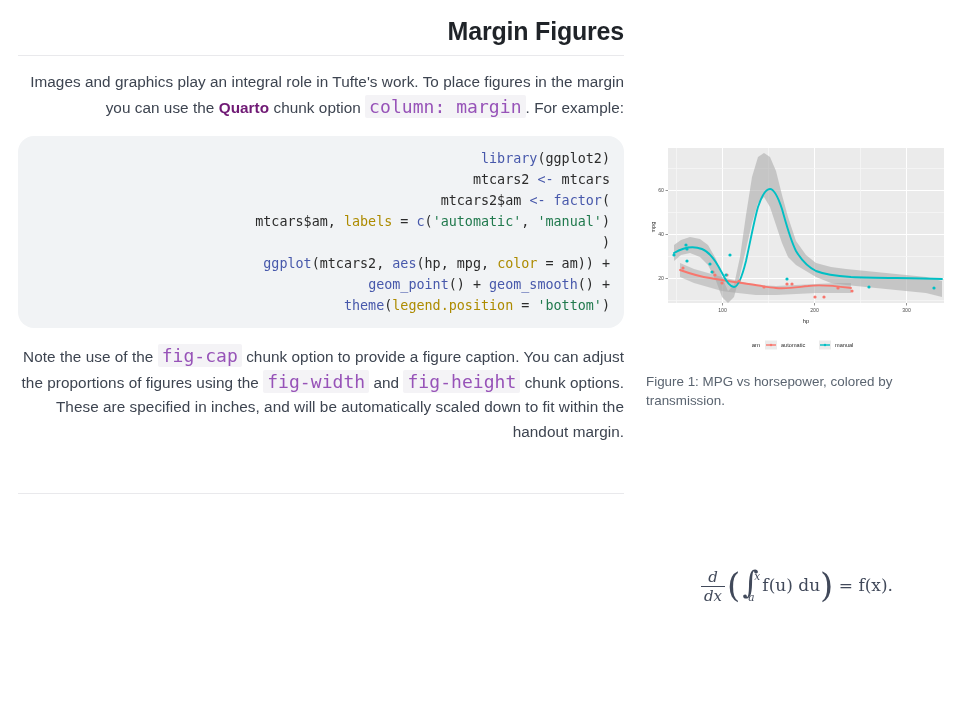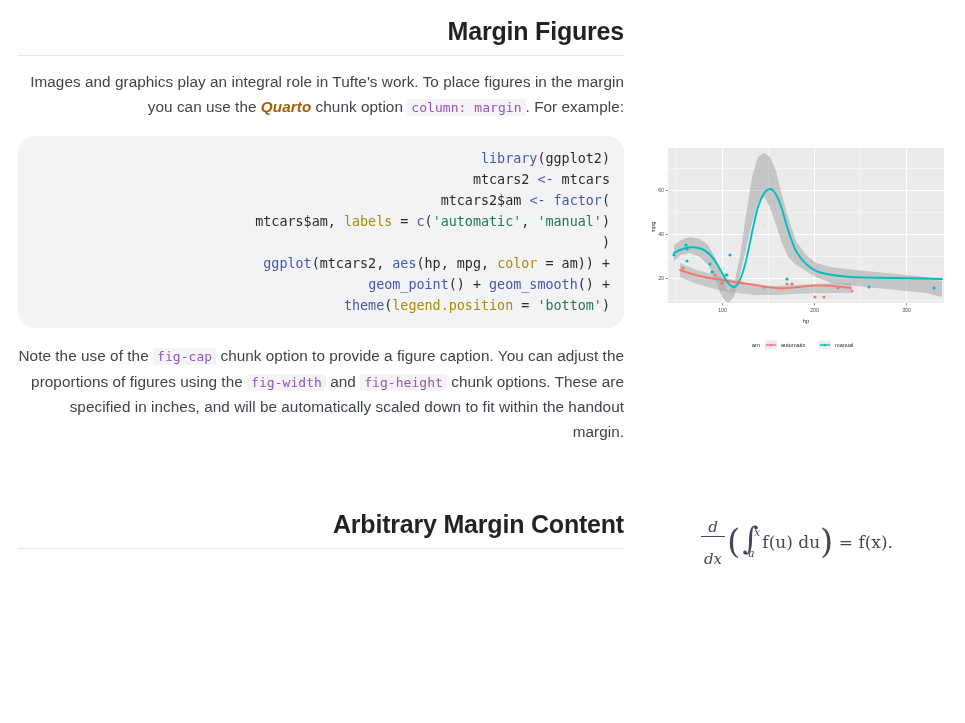--- a/index.html
+++ b/index.html
@@ -44,25 +44,25 @@
     width: 100%;
     margin: 0 0 14px 0;
   }
   p.body-text {
     font-size: 15.3px;
     line-height: 24.5px;
     margin: 0 0 4px 0;
     color: #3d4450;
     letter-spacing: 0.05px;
   }
-  p.body-text b { font-weight: 700; color: #a16207; font-style: italic; }
+  p.body-text b { font-weight: 700; color: #701a75; }
 
   code.inline {
     font-family: "DejaVu Sans Mono", "Liberation Mono", monospace;
-    font-size: 13px;
+    font-size: 18px;
     color: #9753b8;
     background: #f4f3f6;
     padding: 1px 4px;
     border-radius: 2px;
     white-space: pre;
   }
 
   
   .codeblock {
     background: #f1f3f5;
@@ -119,21 +119,21 @@
   .frac {
     display: inline-block;
     vertical-align: middle;
     text-align: center;
     font-size: 15px;
     line-height: 1.08;
     font-style: italic;
     margin: 0 2px;
   }
   .frac .num { display:block; padding: 0 3px 1px 3px; }
-  .frac .den { display:block; border-top: 1.2px solid #41495a; padding: 14px 3px 0 3px; }
+  .frac .den { display:block; border-top: 1.2px solid #41495a; padding: 1px 3px 0 3px; }
   .bigparen {
     display: inline-block;
     font-size: 34px;
     vertical-align: middle;
     font-family: "DejaVu Serif","Liberation Serif",serif;
     font-style: normal;
     line-height: 0.82;
     position: relative;
     top: -1px;
   }
@@ -188,21 +188,20 @@
 <span class="fn">ggplot</span><span class="pl">(mtcars2, </span><span class="fn">aes</span><span class="pl">(hp, mpg, </span><span class="arg">color</span><span class="pl"> = am)) +</span>
 <span class="pl">  </span><span class="fn">geom_point</span><span class="pl">() + </span><span class="fn">geom_smooth</span><span class="pl">() +</span>
 <span class="pl">  </span><span class="fn">theme</span><span class="pl">(</span><span class="arg">legend.position</span><span class="pl"> = </span><span class="str">'bottom'</span><span class="pl">)</span></code></pre>
 
     <p class="body-text">
       <span>Note the use of the </span><code class="inline">fig-cap</code><span> chunk option to provide a figure caption. You can adjust the proportions of figures using the </span><code class="inline">fig-width</code><span> and </span><code class="inline">fig-height</code><span> chunk options. These are specified in inches, and will be automatically scaled down to fit within the handout margin.</span>
     </p>
 
     <div style="height:45px"></div>
 
-    <h2 class="section-title">Arbitrary Margin Content</h2>
     <div class="hr"></div>
 
   </div>
 
   <div class="margin-col">
 
     <div style="height:142px"></div>
 
     <div class="figure-box">
       <svg class="fig-svg" width="300" height="215" viewBox="0 0 300 215">
@@ -321,20 +320,21 @@
           <g>
             <rect x="173" y="195.5" width="12" height="9" fill="#ebebeb"></rect>
             <line x1="174" y1="200" x2="184" y2="200" stroke="#00bfc4" stroke-width="1.4"></line>
             <circle cx="179" cy="200" r="1.2" fill="#00bfc4"></circle>
             <text x="189" y="202" font-family="Liberation Sans, sans-serif" font-size="5.6" fill="#2b2b2b">manual</text>
           </g>
         </g>
       </svg>
     </div>
 
+    <p class="fig-caption">Figure 1: MPG vs horsepower, colored by transmission.</p>
 
     <div style="height:145px"></div>
 
 
     <div class="math-display">
       <span class="frac">
         <span class="num">d</span>
         <span class="den">dx</span>
       </span><span class="bigparen">(</span><span class="intgrl"><span class="sign">∫</span><span class="sup">x</span><span class="sub">a</span></span><span class="mi">f(u) du</span><span class="bigparen">)</span>&nbsp;<span class="mo">=</span>&nbsp;<span class="mi">f(x).</span>
     </div>

